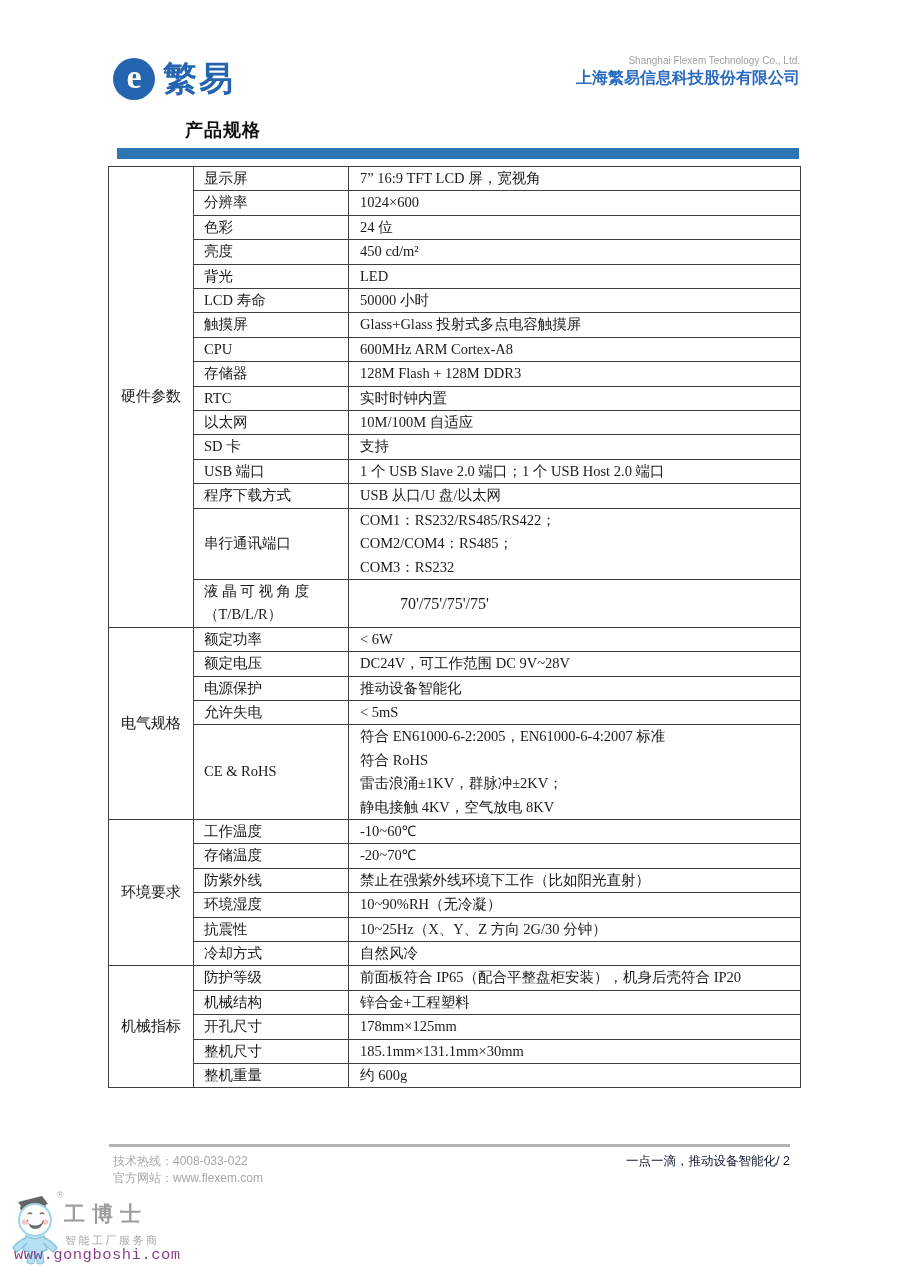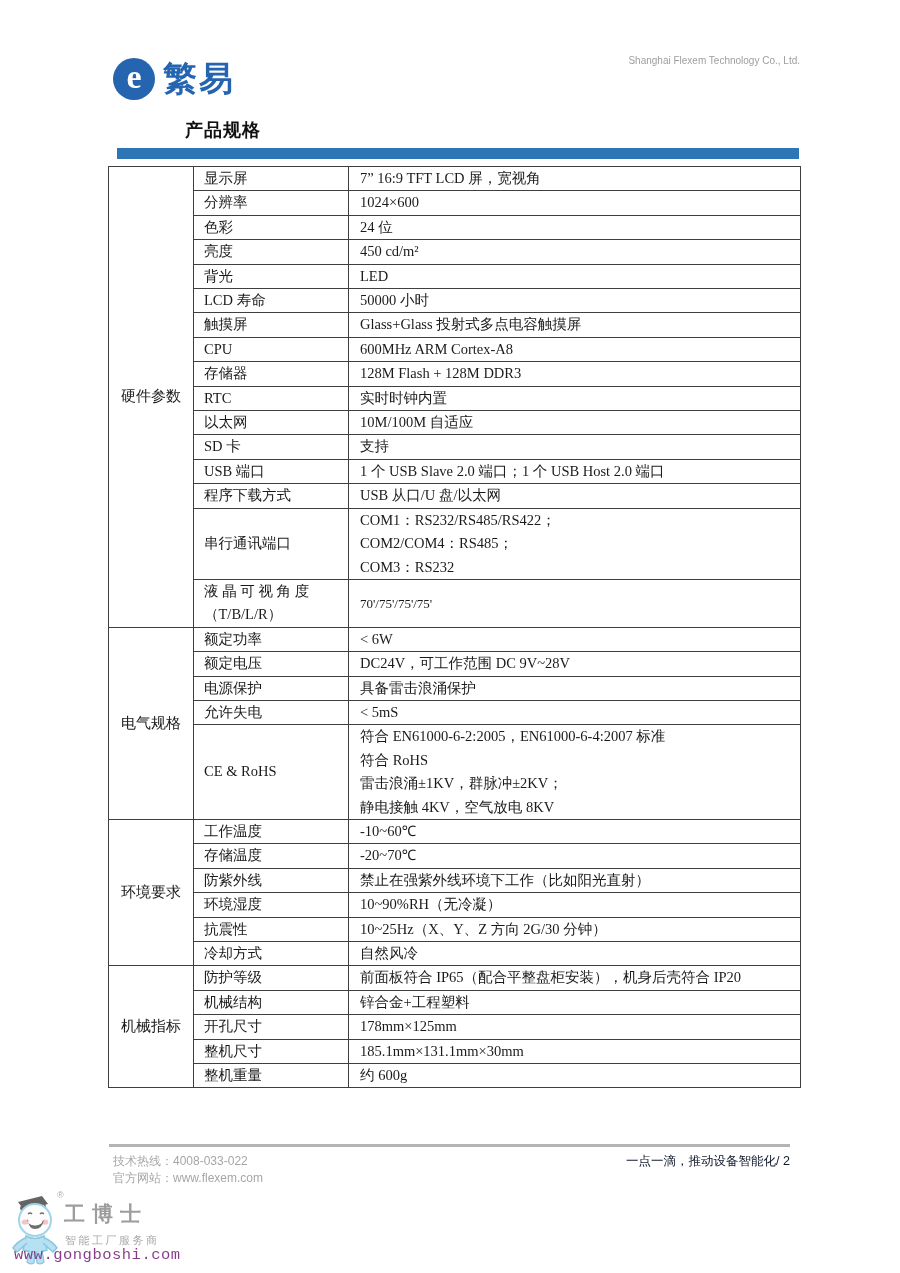--- a/index.html
+++ b/index.html
@@ -20,21 +20,21 @@
   
   table.spec { position: absolute; left: 108px; top: 166px; width: 692px; border-collapse: collapse; table-layout: fixed; }
   table.spec col.c1 { width: 85px; }
   table.spec col.c2 { width: 155px; }
   table.spec col.c3 { width: 452px; }
   table.spec th, table.spec td { border: 1px solid #3f3f3f; font-size: 14.5px; font-weight: normal; vertical-align: middle; }
   table.spec th.group { text-align: center; font-size: 15px; padding: 0 2px; }
   table.spec td.label { padding: 0 4px 0 10px; }
   table.spec td.value { padding: 0 4px 0 11px; }
   table.spec .line { line-height: 23.4px; }
-  table.spec td.value.small .line { font-size: 13px; }
+  table.spec td.value.small .line { font-size: 16px; margin-left: 40px; }
 
   
   .footer-divider { position: absolute; left: 109px; top: 1144px; width: 681px; height: 3px; background: #b4b4b4; }
   .footer-left { position: absolute; left: 113px; top: 1153px; font-family: "Liberation Sans", sans-serif; font-size: 12px; color: #a6a6a6; line-height: 17px; }
   .footer-right { position: absolute; right: 110px; top: 1153px; font-family: "Liberation Sans", sans-serif; font-size: 12.5px; color: #0f172a; }
 
   
   .watermark { position: absolute; left: 8px; top: 1190px; width: 215px; height: 80px; opacity: 0.85; }
   .wm-mascot { position: absolute; left: 0; top: 2px; }
   .wm-reg { position: absolute; left: 49px; top: 0; font-size: 9px; color: #9a9a9a; font-family: "Liberation Sans", sans-serif; }
@@ -46,20 +46,21 @@
 <body>
 
 <div class="page">
 
   <div class="logo-wrap">
     <div class="logo-icon">e</div>
     <div class="logo-text">繁易</div>
   </div>
   <div class="company-block">
     <div class="company-en">Shanghai Flexem Technology Co., Ltd.</div>
+    <div class="company-zh">上海繁易信息科技股份有限公司</div>
   </div>
 
   <div class="page-title">产品规格</div>
   <div class="blue-bar"></div>
 
   <table class="spec">
     <colgroup>
         <col class="c1">
         <col class="c2">
         <col class="c3">
@@ -212,21 +213,21 @@
           </td>
           <td class="value">
             <div class="line">DC24V，可工作范围 DC 9V~28V</div>
           </td>
         </tr>
         <tr>
           <td class="label">
             <div class="line">电源保护</div>
           </td>
           <td class="value">
-            <div class="line">具备雷击浪涌保护</div>
+            <div class="line">推动设备智能化</div>
           </td>
         </tr>
         <tr>
           <td class="label">
             <div class="line">允许失电</div>
           </td>
           <td class="value">
             <div class="line">&lt; 5mS</div>
           </td>
         </tr>

